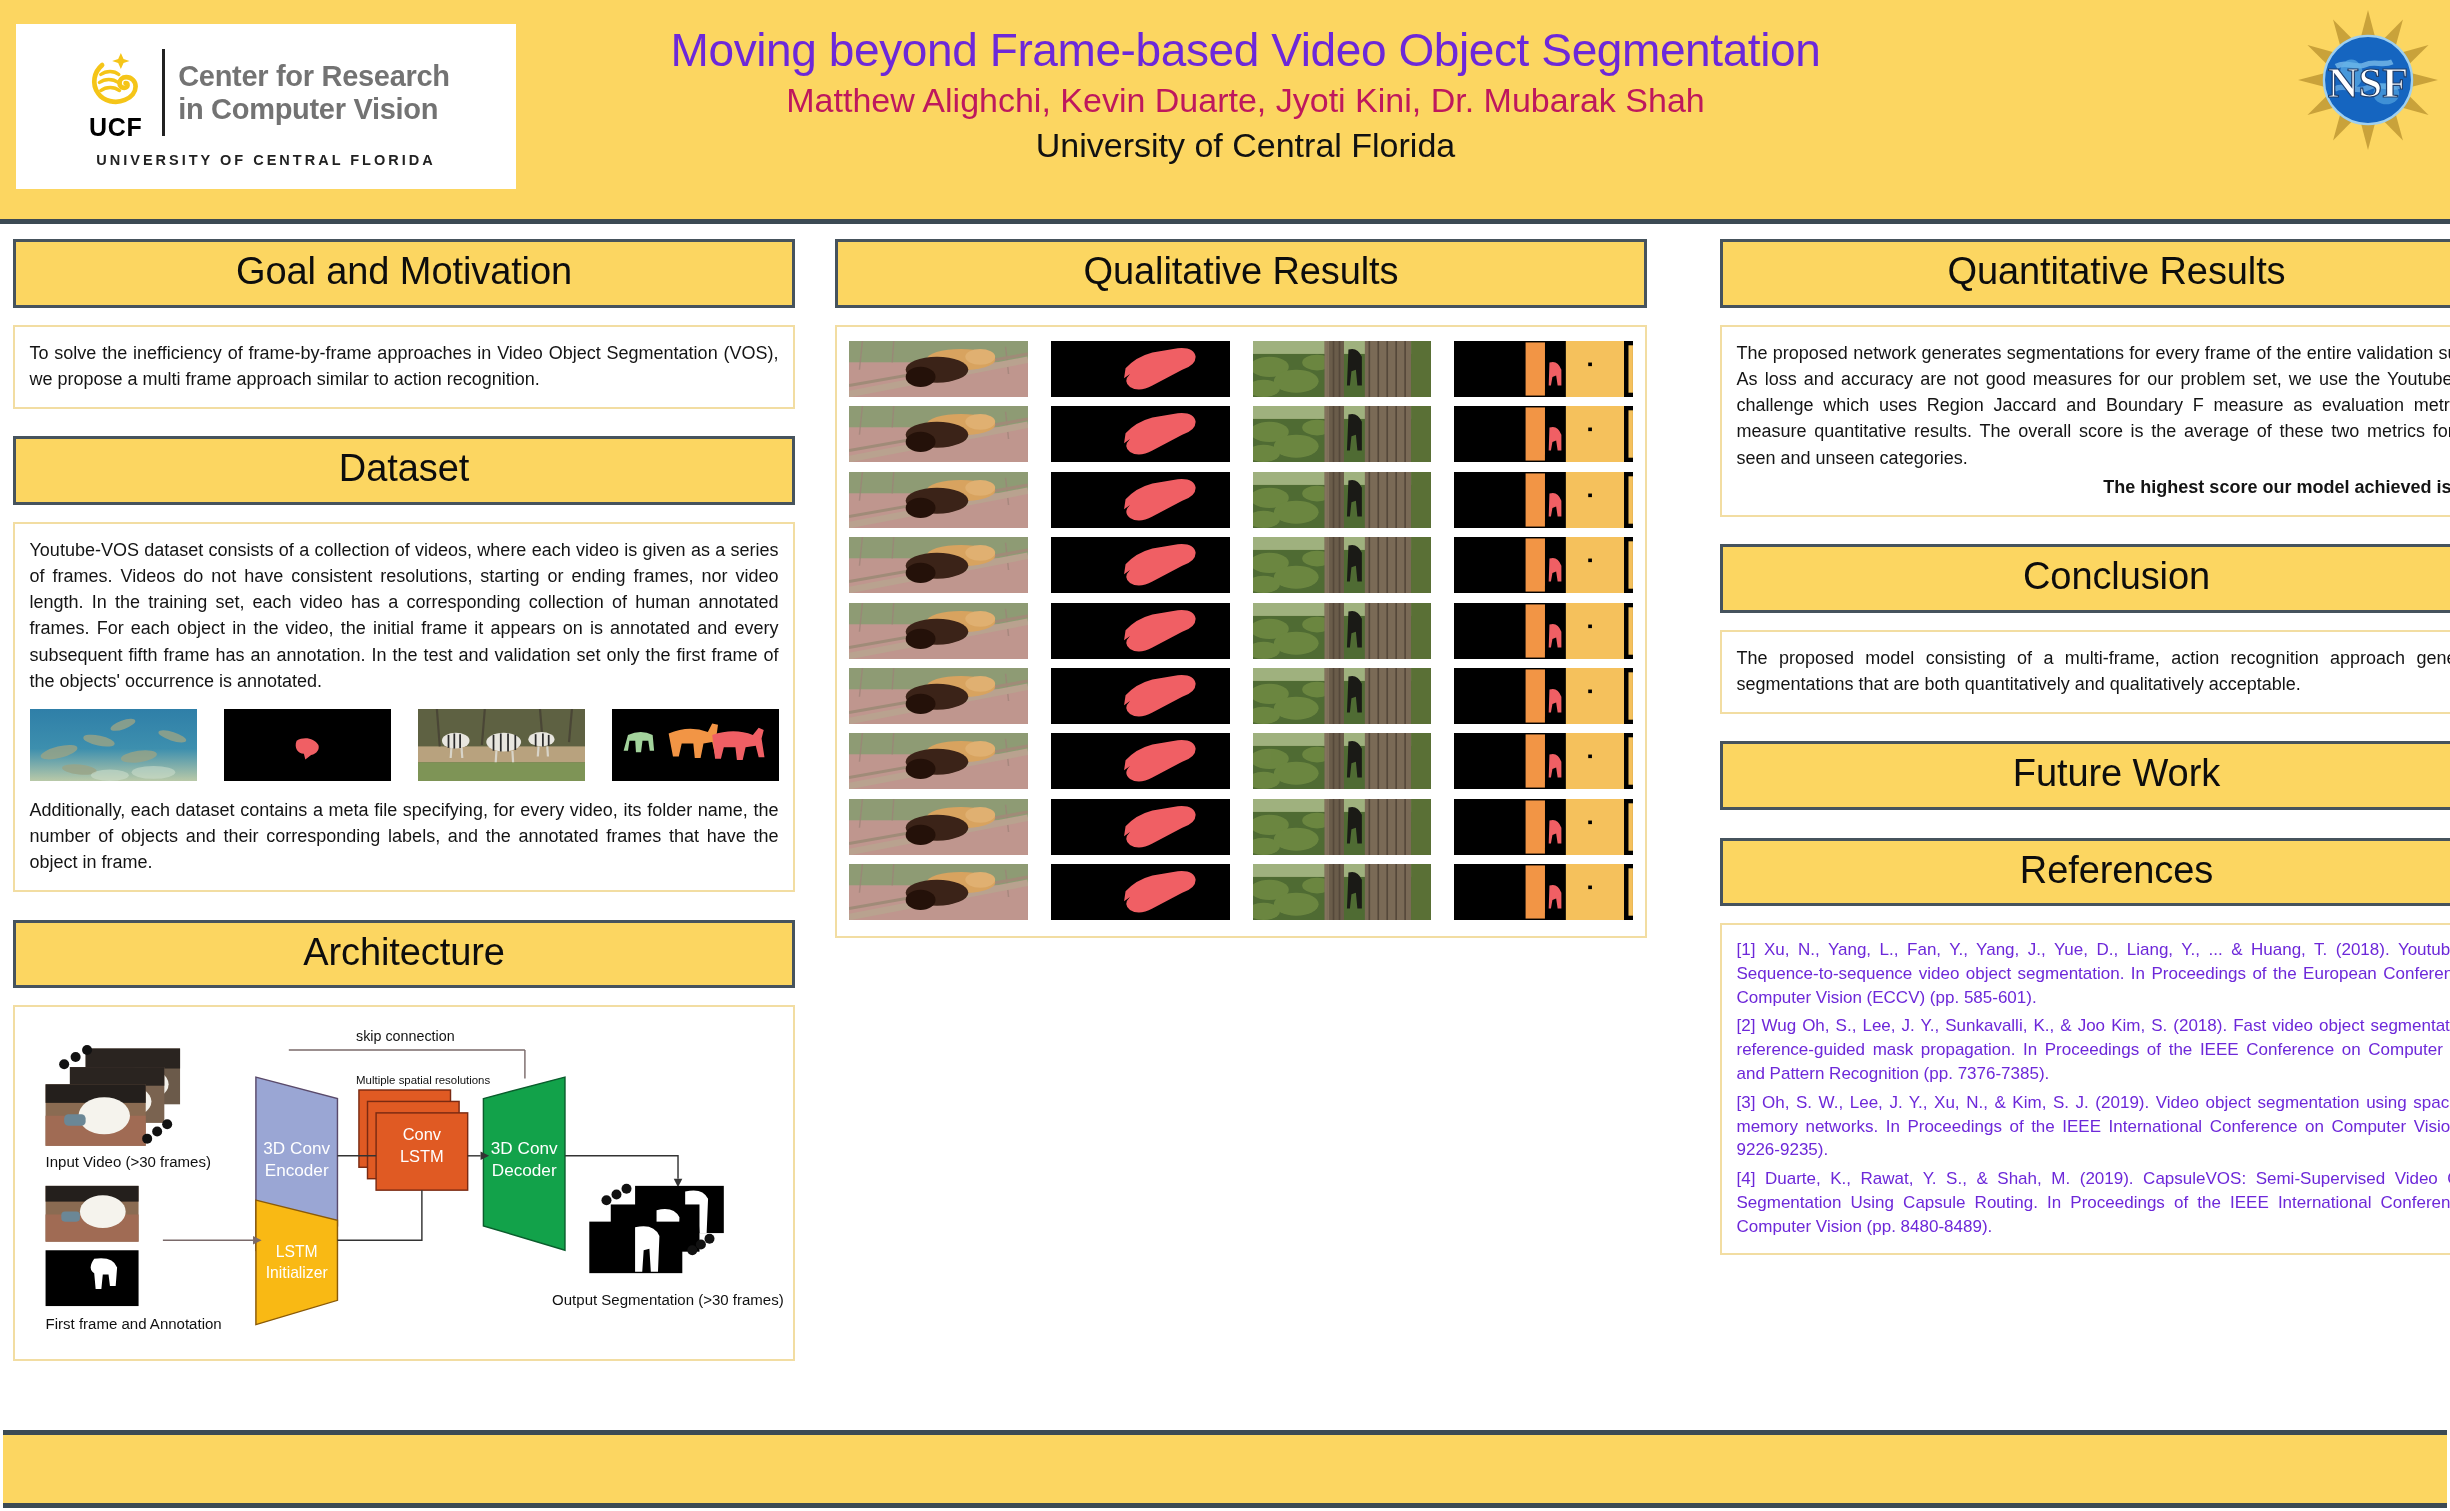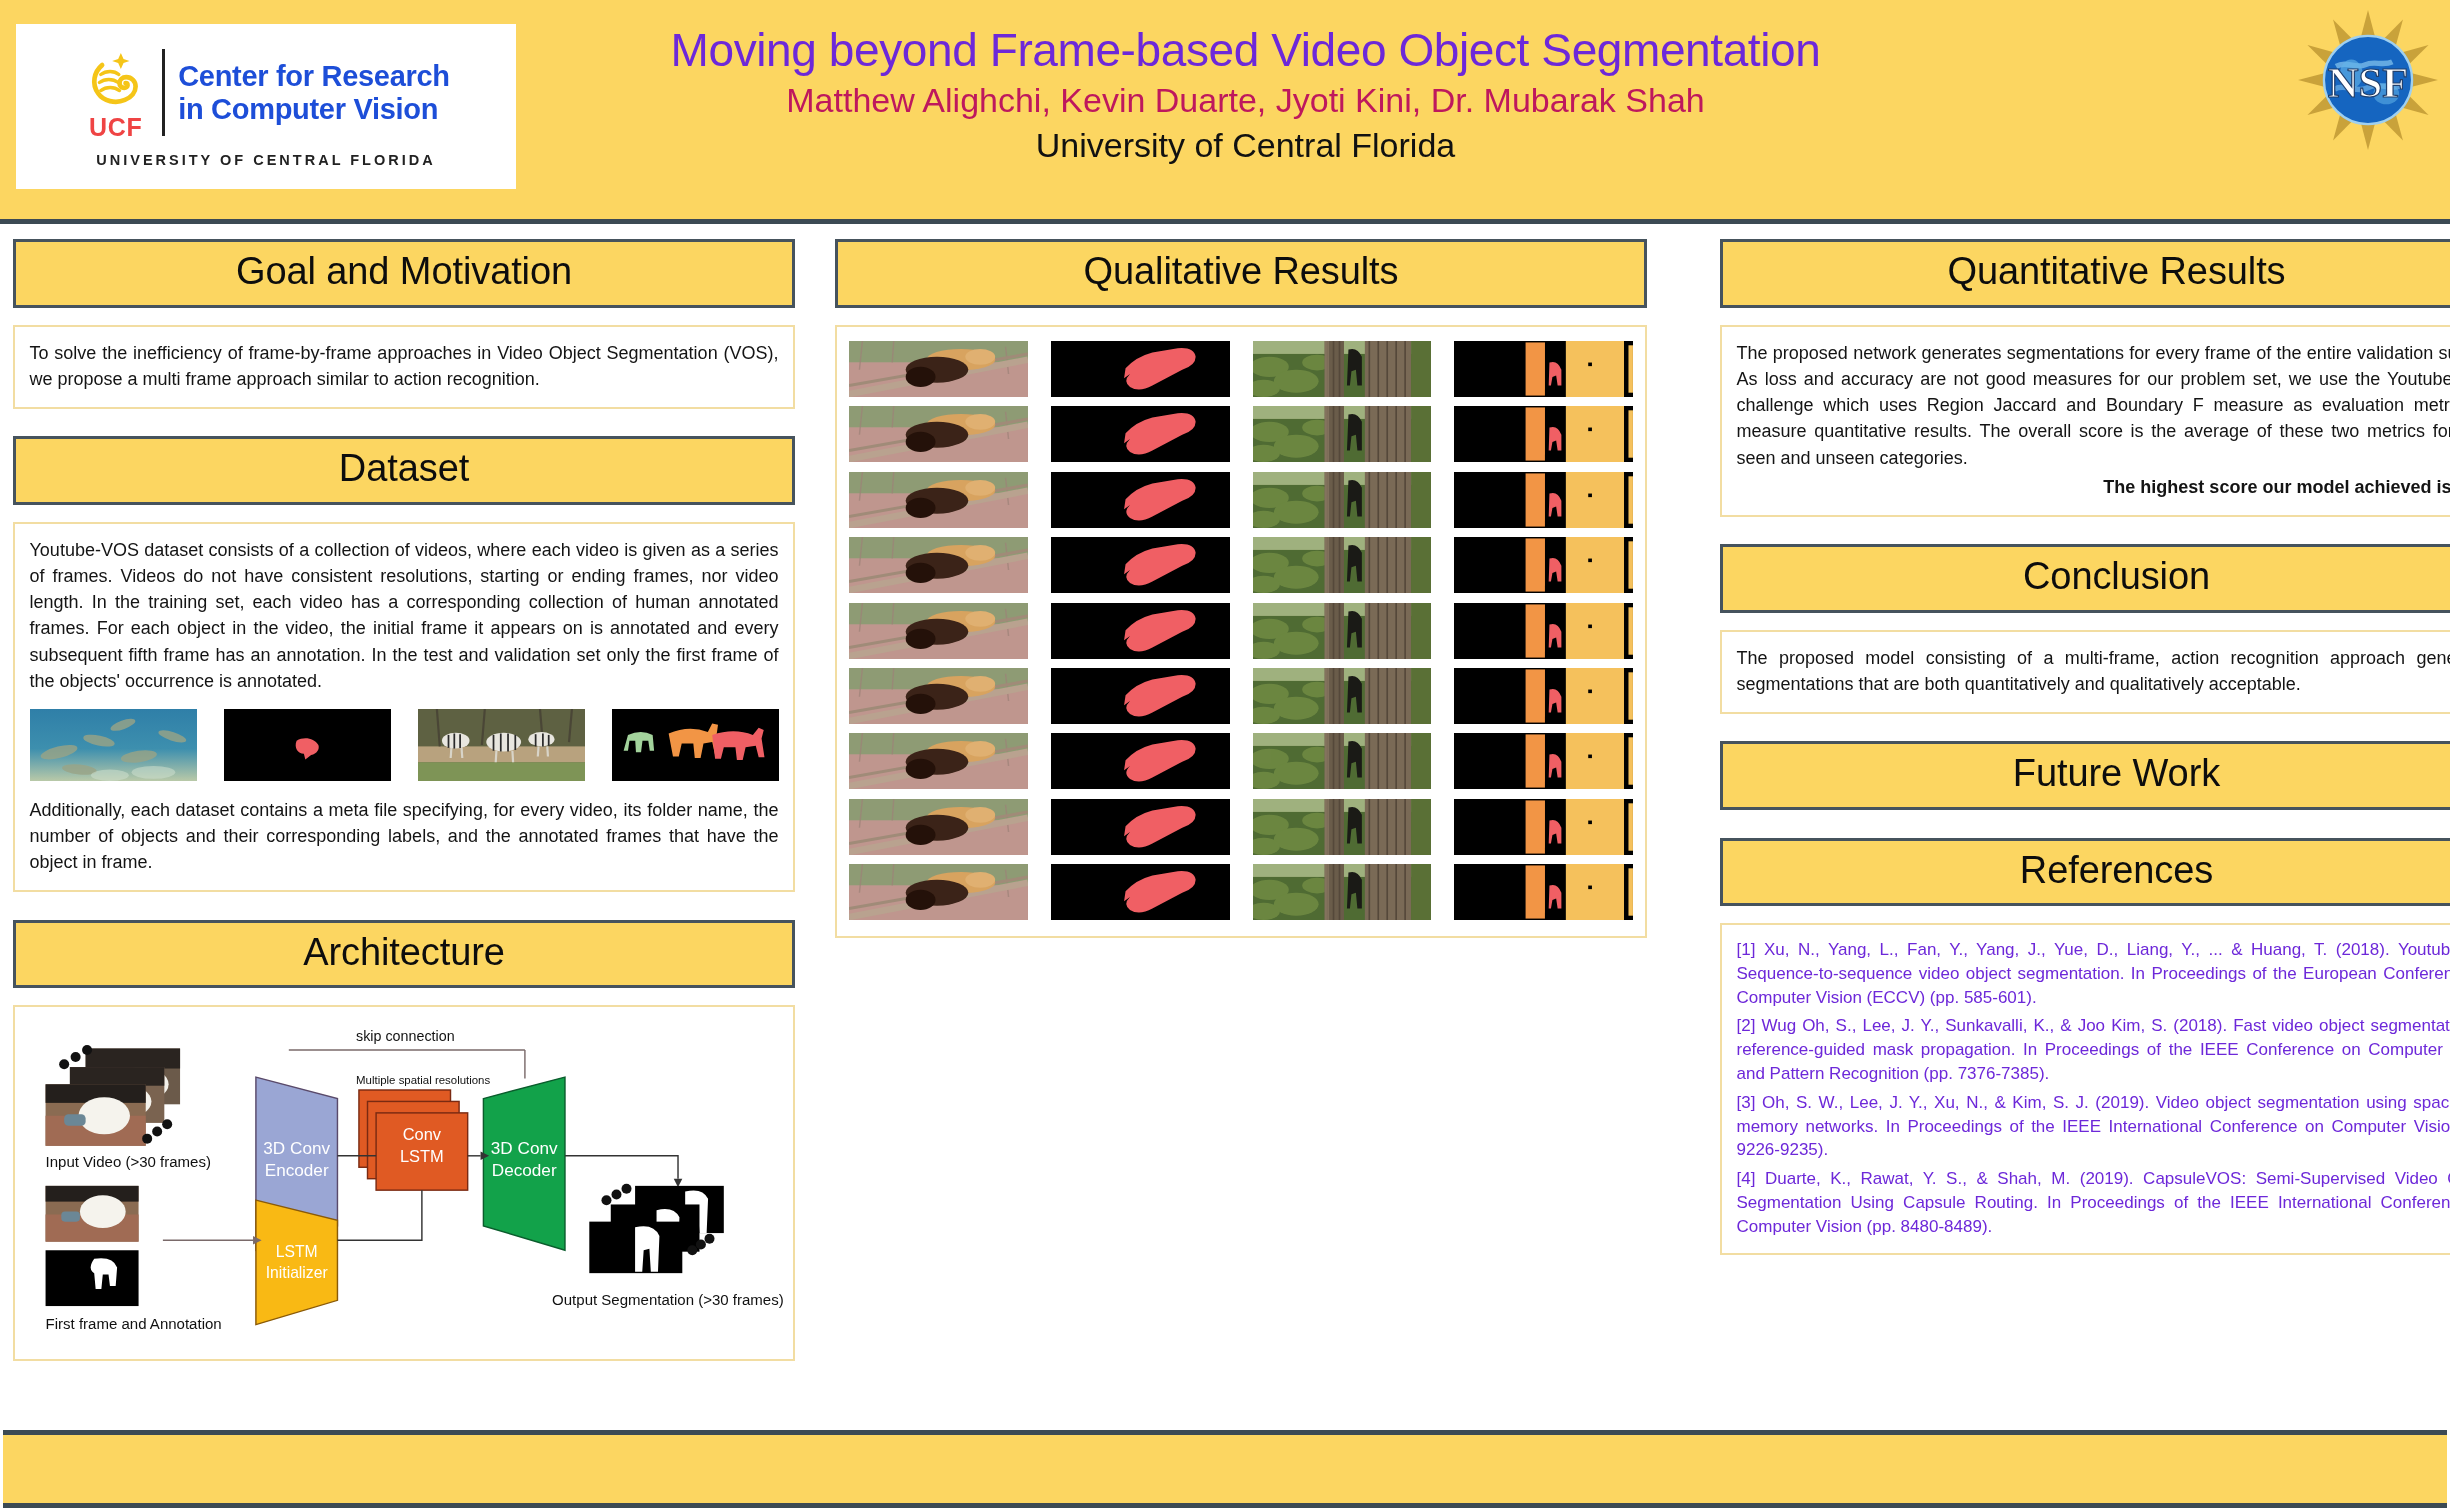--- a/index.html
+++ b/index.html
@@ -29,26 +29,26 @@
     width: 500px; height: 165px;
     background: #ffffff;
     display: flex; align-items: center; justify-content: center;
   }
   #ucf-inner { display: flex; flex-direction: column; align-items: center; }
   #ucf-top { display: flex; align-items: center; gap: 13px; }
   #ucf-mark { display: flex; flex-direction: column; align-items: center; }
   #ucf-pegasus { width: 67px; height: 67px; }
   #ucf-abbrev {
     font-size: 25px; font-weight: 800; letter-spacing: 0.7px;
-    color: #ef4444; line-height: 1; margin-top: 2.9px;
+    color: #000000; line-height: 1; margin-top: 2.9px;
   }
   #ucf-rule { width: 2.9px; height: 87px; background: #222; }
   #ucf-words {
     font-size: 29px; font-weight: 800; line-height: 1.14;
-    color: #1d4ed8; letter-spacing: -0.3px;
+    color: #737373; letter-spacing: -0.3px;
   }
   #ucf-sub {
     margin-top: 11.6px; font-size: 14.5px; letter-spacing: 3px;
     font-weight: 700; color: #222;
   }
 
   #title-block {
     position: absolute; left: 536px; top: 24.6px;
     width: 1419px; text-align: center;
   }

